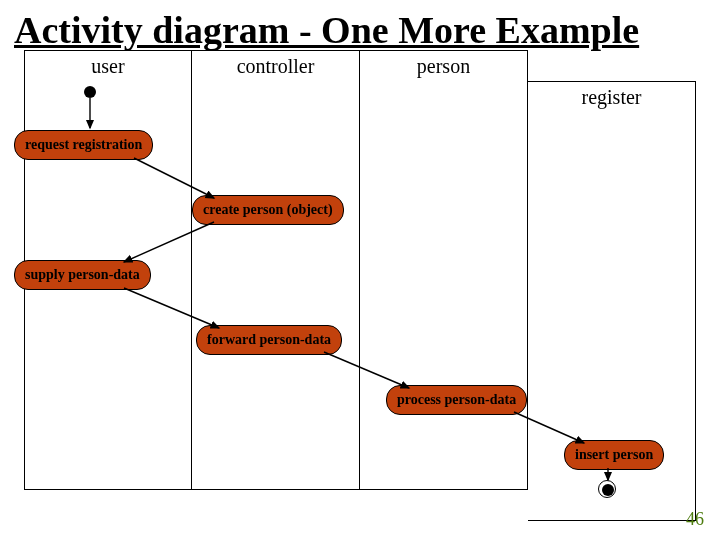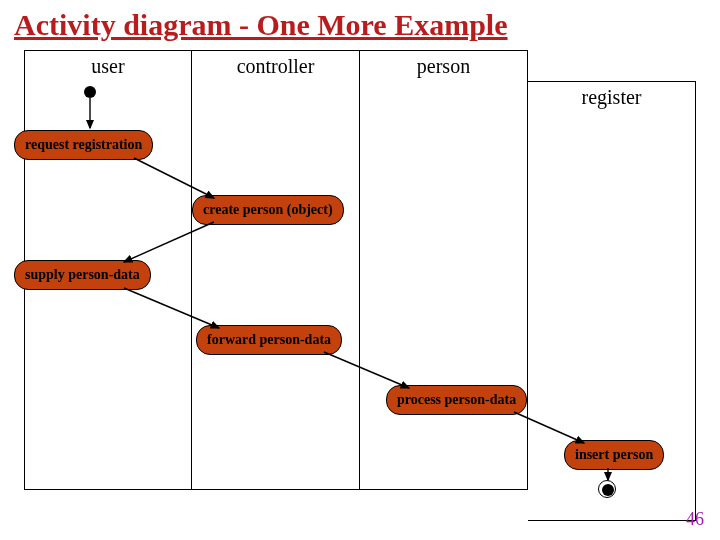--- a/index.html
+++ b/index.html
@@ -5,25 +5,25 @@
   * { box-sizing: border-box; margin: 0; padding: 0; }
   body {
     width: 720px;
     height: 540px;
     background: #fff;
     font-family: "Times New Roman", Times, serif;
     position: relative;
     overflow: hidden;
   }
   .title {
-    font-size: 30px;
+    font-size: 38px;
     font-weight: bold;
     text-decoration: underline;
     padding: 8px 14px 4px 14px;
-    color: #b91c1c;
+    color: #000000;
   }
   .diagram {
     position: absolute;
     left: 24px;
     top: 50px;
     width: 672px;
     height: 368px;
   }
   
   .lane {
@@ -81,21 +81,21 @@
     position: absolute;
     left: 0; top: 0;
     width: 672px; height: 440px;
     overflow: visible;
   }
   .page-num {
     position: absolute;
     right: 16px;
     bottom: 10px;
     font-size: 18px;
-    color: #a21caf;
+    color: #4d7c0f;
   }
 </style>
 </head>
 <body>
 
 <div class="title">Activity diagram - One More Example</div>
 
 <div class="diagram">
 
   <div class="lane first" style="left:0; width:168px;">

